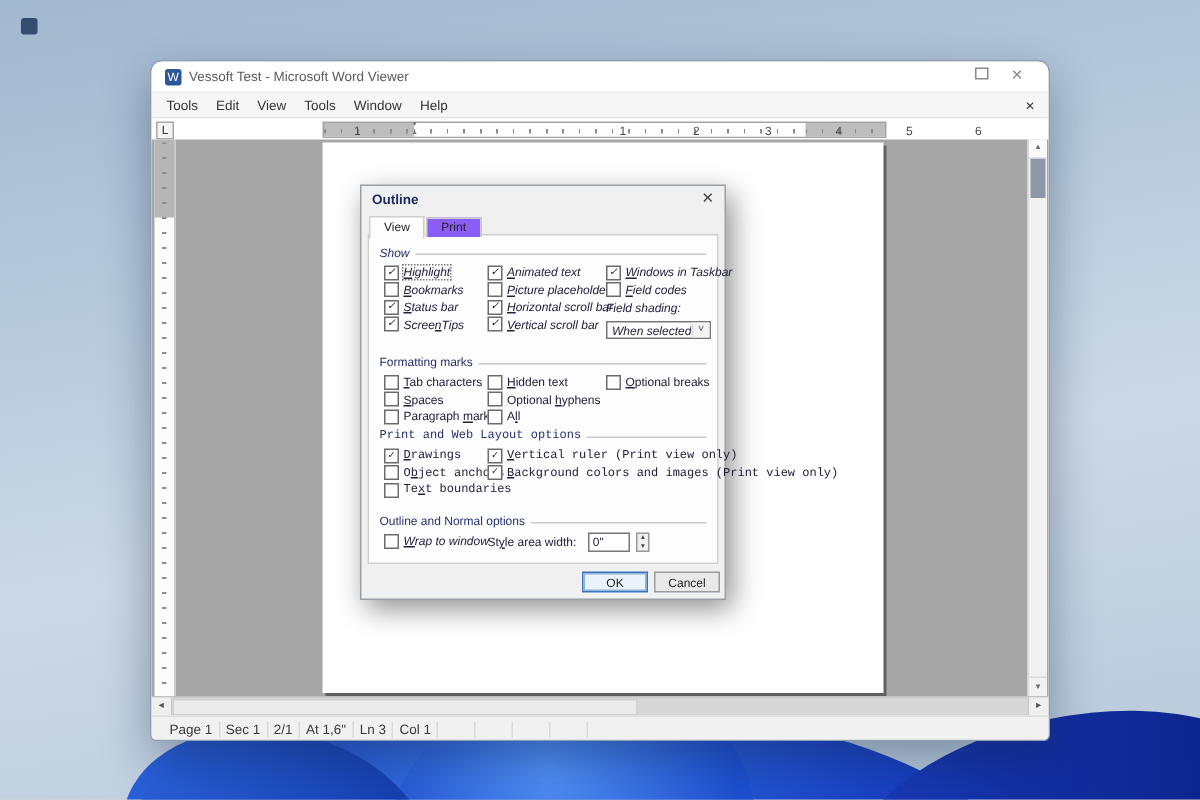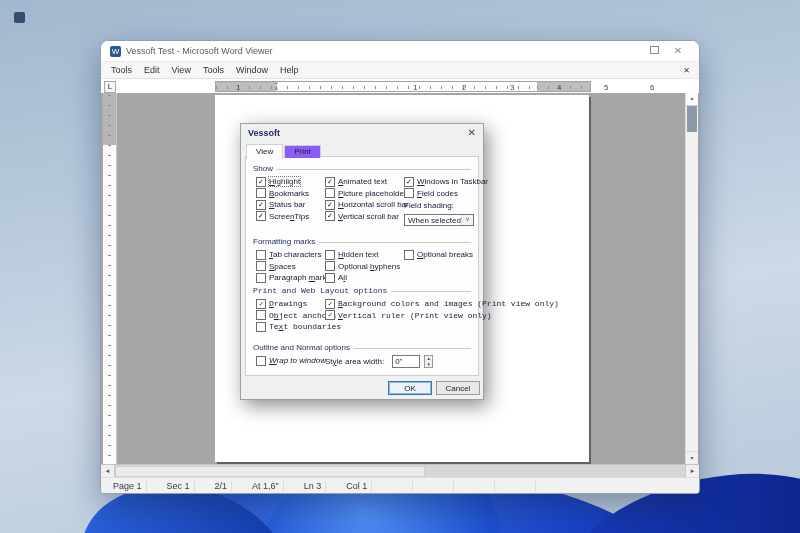--- a/index.html
+++ b/index.html
@@ -183,47 +183,47 @@
         <div class="vthumb"></div>
         <div class="vscroll-down">▾</div>
       </div>
     </div>
     <div class="hscroll">
       <span class="hs-left">◂</span>
       <span class="hthumb"></span>
       <span class="hs-right">▸</span>
     </div>
     <div class="statusbar">
-      <span id="status-cells" style="display:flex;gap:16px;">
+      <span id="status-cells" style="display:flex;">
           <span class="scell">Page 1</span>
           <span class="scell">Sec 1</span>
           <span class="scell">2/1</span>
           <span class="scell">At 1,6"</span>
           <span class="scell">Ln 3</span>
           <span class="scell">Col 1</span>
           <span class="scell empty"></span>
           <span class="scell empty"></span>
           <span class="scell empty"></span>
           <span class="scell empty"></span>
         </span>
       <span class="grip">◢</span>
     </div>
   </div>
 
   <div class="dialog">
     <div class="dlg-titlebar">
-      <span class="dlg-title">Vessoft</span>
+      <span class="dlg-title">Outline</span>
       <span class="dlg-close">✕</span>
     </div>
     <div class="dlg-tabs" id="dlg-tabs">
         <span class="dtab active">View</span>
         <span class="dtab">Print</span>
       </div>
     <div class="dlg-panel" id="dlg-panel">
-        <div class="dgroup" style="top: 7px;">
+        <div class="dgroup" style="top: 7px; font-style: italic;">
           <div class="gtitle-row">
             <span class="gtitle">Show</span>
             <span class="gline"></span>
           </div>
           <div class="gcol" style="left: 3px;">
             <div class="chkrow">
               <span class="chkbox">✓</span>
               <span class="chklabel focused"><u>H</u>ighlight</span>
             </div>
             <div class="chkrow">
@@ -328,25 +328,25 @@
               <span class="chklabel">O<u>b</u>ject anchors</span>
             </div>
             <div class="chkrow">
               <span class="chkbox"></span>
               <span class="chklabel">Te<u>x</u>t boundaries</span>
             </div>
           </div>
           <div class="gcol" style="left: 72px;">
             <div class="chkrow">
               <span class="chkbox">✓</span>
+              <span class="chklabel"><u>V</u>ertical ruler (Print view only)</span>
+            </div>
+            <div class="chkrow">
+              <span class="chkbox">✓</span>
               <span class="chklabel"><u>B</u>ackground colors and images (Print view only)</span>
-            </div>
-            <div class="chkrow">
-              <span class="chkbox">✓</span>
-              <span class="chklabel"><u>V</u>ertical ruler (Print view only)</span>
             </div>
           </div>
           <div class="gcol" style="left: 151px;"></div>
         </div>
         <div class="dgroup" style="top: 186px;">
           <div class="gtitle-row">
             <span class="gtitle">Outline and Normal options</span>
             <span class="gline"></span>
           </div>
           <div class="gcol" style="left: 3px; font-style: italic;">

